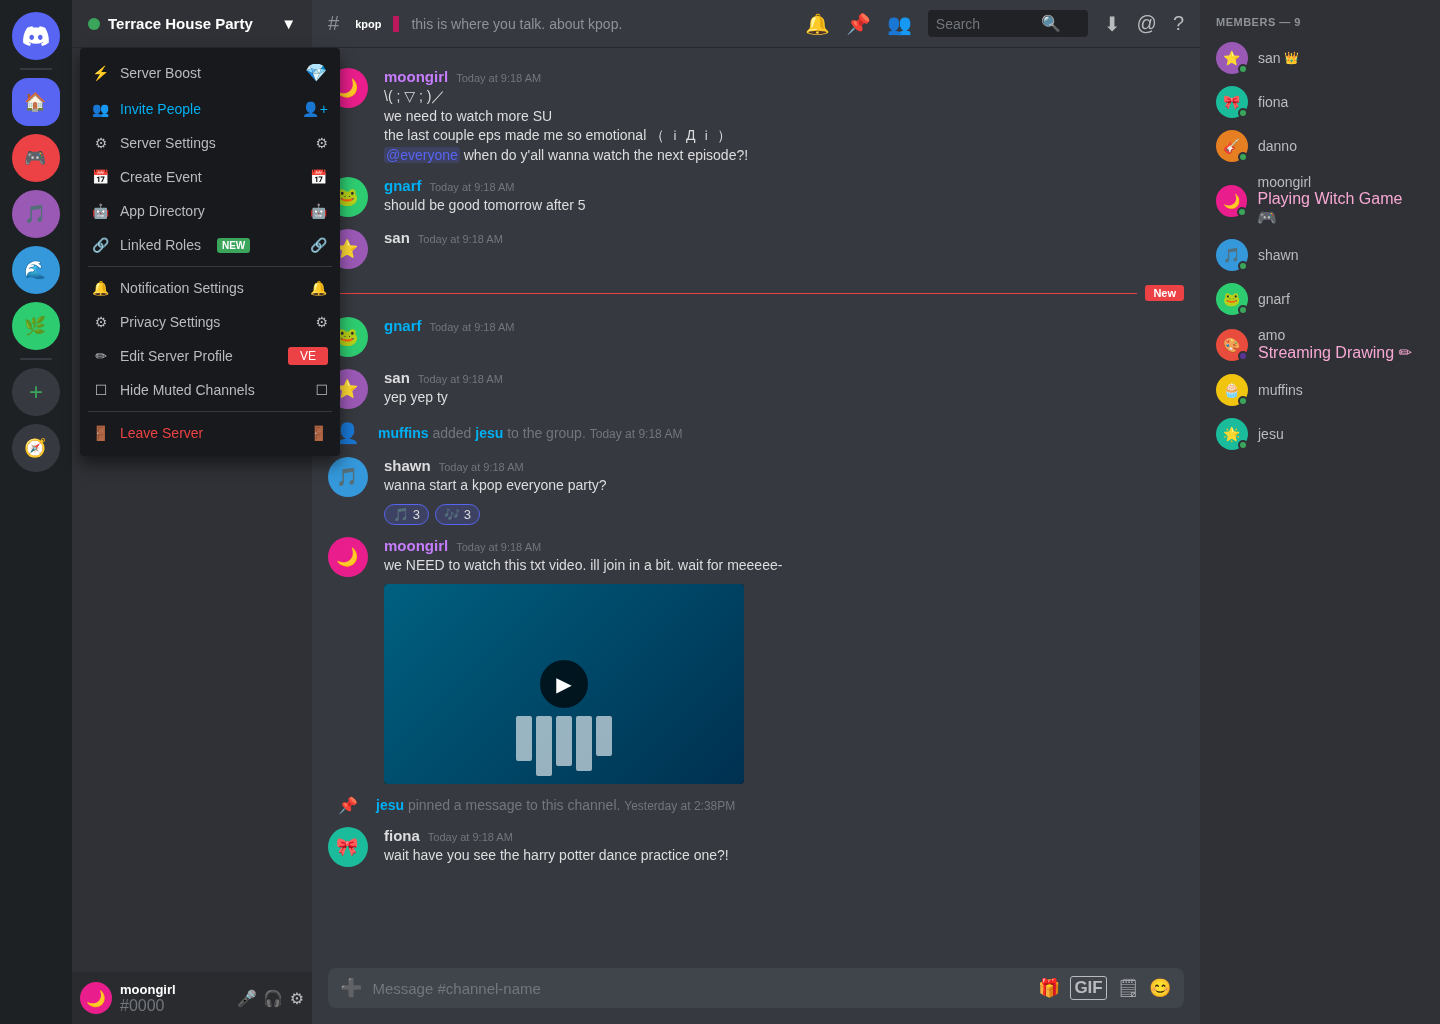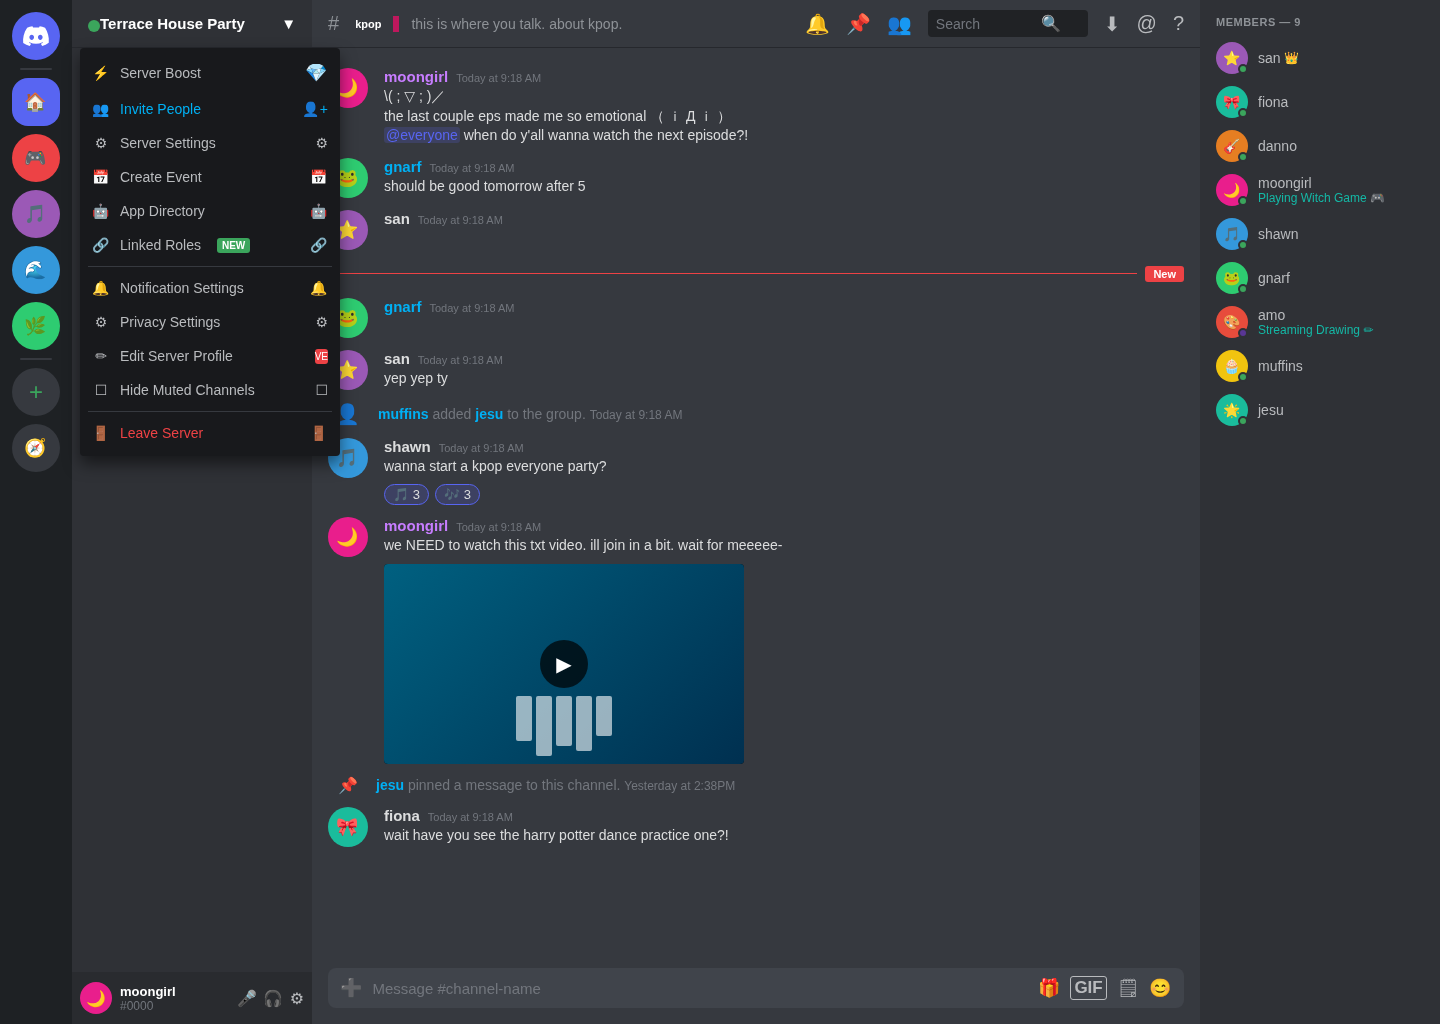--- a/index.html
+++ b/index.html
@@ -48,21 +48,21 @@
       display: flex;
       align-items: center;
       padding: 0 16px;
       border-bottom: 1px solid #26282d;
       cursor: pointer;
       font-weight: 600;
       font-size: 15px;
       color: #fff;
       justify-content: space-between;
     }
-    .server-header-name { display: flex; align-items: flex-end; }
+    .server-header-name { display: flex; align-items: center; gap: 8px; }
 
     
     .context-menu {
       position: absolute;
       top: 48px;
       left: 8px;
       width: 260px;
       background: #18191c;
       border-radius: 4px;
       padding: 6px 0;
@@ -171,39 +171,39 @@
       width: 240px;
       background: #2f3136;
       padding: 16px 8px;
       overflow-y: auto;
       flex-shrink: 0;
     }
     .members-header { font-size: 11px; font-weight: 700; color: #8e9297; text-transform: uppercase; letter-spacing: 0.5px; padding: 0 8px; margin-bottom: 8px; }
     .member-item { display: flex; align-items: center; gap: 10px; padding: 6px 8px; border-radius: 4px; cursor: pointer; }
     .member-avatar { width: 32px; height: 32px; border-radius: 50%; position: relative; display: flex; align-items: center; justify-content: center; font-size: 14px; }
     .member-name { font-size: 14px; color: #b9bbbe; }
-    .member-status-text { font-size: 12px; color: #14b8a6; }
+    .member-status-text { font-size: 16px; color: #f9a8d4; }
     .member-crown { font-size: 12px; color: #faa81a; }
     .status-dot { width: 10px; height: 10px; border-radius: 50%; background: #3ba55c; position: absolute; bottom: 0; right: 0; border: 2px solid #2f3136; }
     .status-dot.streaming { background: #593695; }
 
     
     .user-panel {
       height: 52px;
       background: #292b2f;
       display: flex;
       align-items: center;
       padding: 0 8px;
       gap: 8px;
       margin-top: auto;
     }
     .user-avatar { width: 32px; height: 32px; border-radius: 50%; background: #5865f2; display: flex; align-items: center; justify-content: center; }
     .user-info { flex: 1; }
     .user-name { font-size: 13px; font-weight: 600; color: #fff; }
-    .user-discriminator { font-size: 12px; color: #72767d; }
+    .user-discriminator { font-size: 16px; color: #72767d; }
     .user-controls { display: flex; gap: 6px; color: #b9bbbe; }
     .user-controls span { cursor: pointer; font-size: 16px; }
 
     
     .av-purple { background: #9b59b6; }
     .av-green { background: #2ecc71; }
     .av-orange { background: #e67e22; }
     .av-pink { background: #e91e8c; }
     .av-blue { background: #3498db; }
     .av-teal { background: #1abc9c; }
@@ -300,21 +300,21 @@
             <span class="item-icon">⚙</span>
             <span>Privacy Settings</span>
           </div>
           <span style="font-size:14px;">⚙</span>
         </div>
         <div class="context-menu-item">
           <div class="item-left">
             <span class="item-icon">✏</span>
             <span>Edit Server Profile</span>
           </div>
-          <span style="font-size:10px;background:#ed4245;color:#fff;padding:2px 0;border-radius:3px;">VE</span>
+          <span style="font-size:12px;background:#ed4245;color:#fff;padding:2px 12px;border-radius:3px;">VE</span>
         </div>
         <div class="context-menu-item">
           <div class="item-left">
             <span class="item-icon">☐</span>
             <span>Hide Muted Channels</span>
           </div>
           <span style="font-size:14px;">☐</span>
         </div>
         <div class="context-menu-divider"></div>
         <div class="context-menu-item danger">
@@ -363,20 +363,21 @@
       <div class="messages-container">
 
         <div class="message-group">
           <div class="avatar av-pink">🌙</div>
           <div class="message-content">
             <div class="message-header">
               <span class="message-username purple">moongirl</span>
               <span class="message-timestamp">Today at 9:18 AM</span>
             </div>
             <div class="message-text">\( ; ▽ ; )／</div>
+            <div class="message-text">we need to watch more SU</div>
             <div class="message-text">the last couple eps made me so emotional （ ｉ Д ｉ ）</div>
             <div class="message-text"><span class="mention">@everyone</span> when do y'all wanna watch the next episode?!</div>
           </div>
         </div>
 
         <div class="message-group">
           <div class="avatar av-green">🐸</div>
           <div class="message-content">
             <div class="message-header">
               <span class="message-username blue">gnarf</span>

